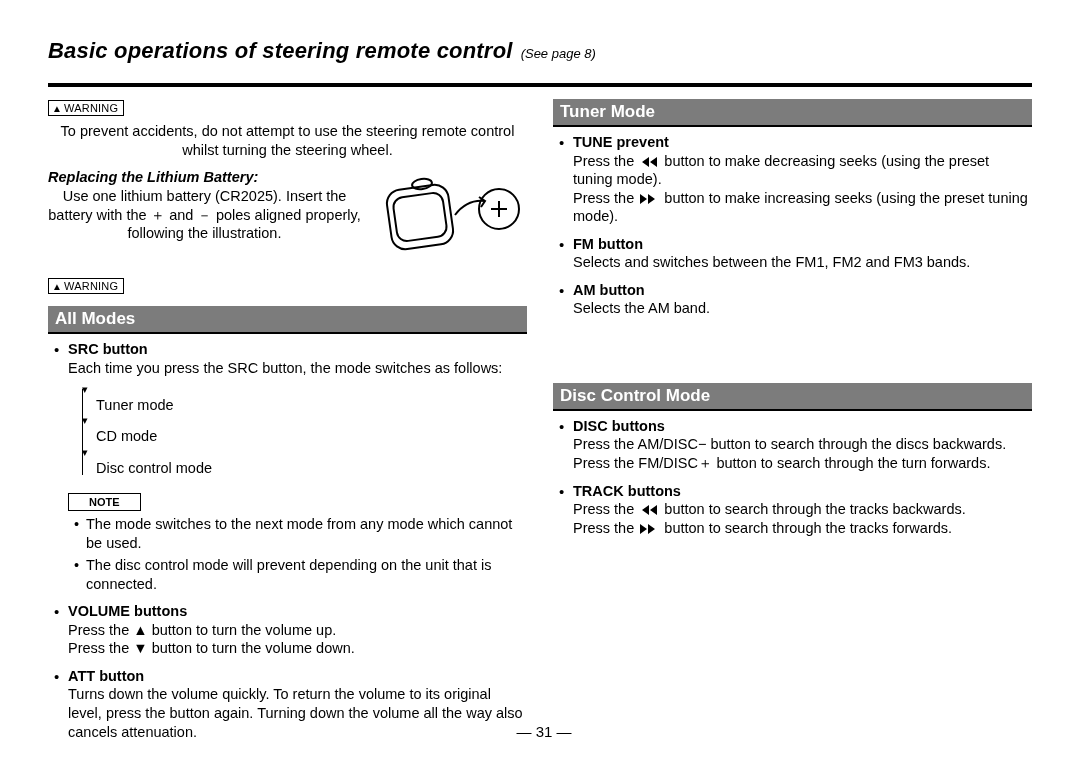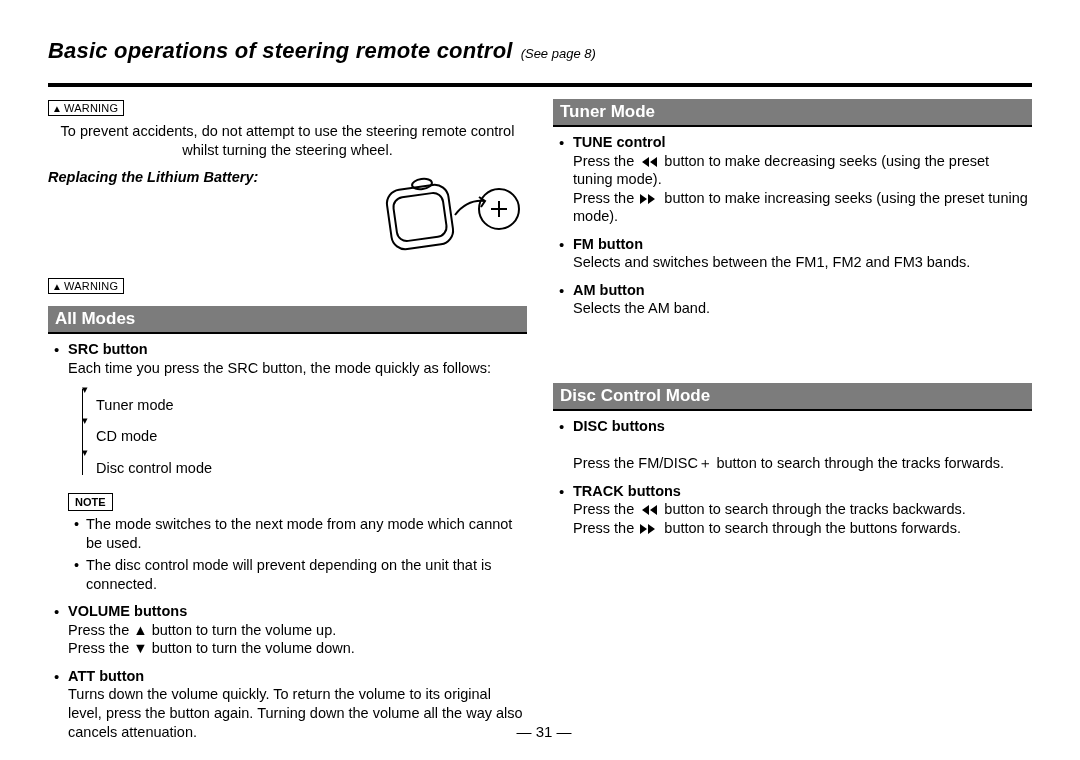--- a/index.html
+++ b/index.html
@@ -48,21 +48,21 @@
   .warning-label::before {
     content: "▲";
     font-size: 10px;
     margin-right: 2px;
   }
   .note-label {
     display: inline-block;
     border: 1.5px solid #000;
     font-size: 11px;
     font-weight: bold;
-    padding: 1px 6px;
+    padding: 1px 20px;
     margin: 6px 0 4px 0;
   }
   .para { margin: 2px 0 10px 0; line-height: 1.28; text-align: center; }
   .subhead-it {
     font-weight: bold;
     font-style: italic;
     font-size: 14.5px;
     margin-bottom: 1px;
   }
   .battery-row { display: flex; align-items: flex-start; gap: 6px; margin-bottom:8px;}
@@ -124,20 +124,21 @@
 
 <div class="columns">
 
   <div class="col">
     <div class="warning-label">WARNING</div>
     <div class="para">To prevent accidents, do not attempt to use the steering remote control whilst turning the steering wheel.</div>
 
     <div class="battery-row">
       <div class="battery-text">
         <div class="subhead-it">Replacing the Lithium Battery:</div>
+        <div class="para" style="margin-bottom:0">Use one lithium battery (CR2025). Insert the battery with the ＋ and － poles aligned properly, following the illustration.</div>
       </div>
       <svg class="battery-img" viewBox="0 0 160 100">
         <g fill="none" stroke="#000" stroke-width="2">
           <rect x="22" y="18" width="62" height="60" rx="14" transform="rotate(-8 53 48)"></rect>
           <rect x="28" y="26" width="50" height="44" rx="10" transform="rotate(-8 53 48)"></rect>
           <ellipse cx="55" cy="15" rx="10" ry="5" transform="rotate(-8 55 15)"></ellipse>
           <path d="M88 46 Q100 30 118 32"></path>
           <path d="M112 28 L118 32 L114 38"></path>
           <circle cx="132" cy="40" r="20"></circle>
           <line x1="124" y1="40" x2="140" y2="40"></line>
@@ -145,21 +146,21 @@
         </g>
       </svg>
     </div>
 
     <div class="warning-label">WARNING</div>
 
     <div class="section-bar">All Modes</div>
     <ul class="bullets">
       <li>
         <span class="b">SRC button</span><br>
-        <span>Each time you press the SRC button, the mode quickly as follows:</span>
+        <span>Each time you press the SRC button, the mode switches as follows:</span>
         <div class="mode-flow">
           <span class="down">▾</span>
           <span>Tuner mode</span>
           <span class="down">▾</span>
           <span>CD mode</span>
           <span class="down">▾</span>
           <span>Disc control mode</span>
         </div>
         <div class="note-label">NOTE</div>
         <ul class="notes">
@@ -176,21 +177,21 @@
         <span class="b">ATT button</span><br>
         <span>Turns down the volume quickly. To return the volume to its original level, press the button again. Turning down the volume all the way also cancels attenuation.</span>
       </li>
     </ul>
   </div>
 
   <div class="col">
     <div class="section-bar" style="margin-top:0">Tuner Mode</div>
     <ul class="bullets">
       <li>
-        <span class="b">TUNE control</span><br>
+        <span class="b">TUNE prevent</span><br>
         <span>Press the </span>
         <svg class="glyph" width="22" height="12">
             <path d="M2 1 V11 M4 6 L11 1 V11 Z M12 6 L19 1 V11 Z" fill="#000"></path>
           </svg>
         <span> button to make decreasing seeks (using the preset tuning mode).</span><br>
         <span>Press the </span>
         <svg class="glyph" width="22" height="12">
             <path d="M2 1 L9 6 L2 11 Z M10 1 L17 6 L10 11 Z M19 1 V11" fill="#000"></path>
           </svg>
         <span> button to make increasing seeks (using the preset tuning mode).</span>
@@ -204,33 +205,33 @@
         <span>Selects the AM band.</span>
       </li>
     </ul>
 
     <div style="height:48px"></div>
 
     <div class="section-bar">Disc Control Mode</div>
     <ul class="bullets">
       <li>
         <span class="b">DISC buttons</span><br>
-        <br>
-        <span>Press the FM/DISC＋ button to search through the tracks forwards.</span>
+        <span>Press the AM/DISC− button to search through the discs backwards.</span><br>
+        <span>Press the FM/DISC＋ button to search through the turn forwards.</span>
       </li>
       <li>
         <span class="b">TRACK buttons</span><br>
         <span>Press the </span>
         <svg class="glyph" width="22" height="12">
             <path d="M2 1 V11 M4 6 L11 1 V11 Z M12 6 L19 1 V11 Z" fill="#000"></path>
           </svg>
         <span> button to search through the tracks backwards.</span><br>
         <span>Press the </span>
         <svg class="glyph" width="22" height="12">
             <path d="M2 1 L9 6 L2 11 Z M10 1 L17 6 L10 11 Z M19 1 V11" fill="#000"></path>
           </svg>
-        <span> button to search through the buttons forwards.</span>
+        <span> button to search through the tracks forwards.</span>
       </li>
     </ul>
   </div>
 </div>
 
 <div class="pagenum">— 31 —</div>
 
 </body></html>

